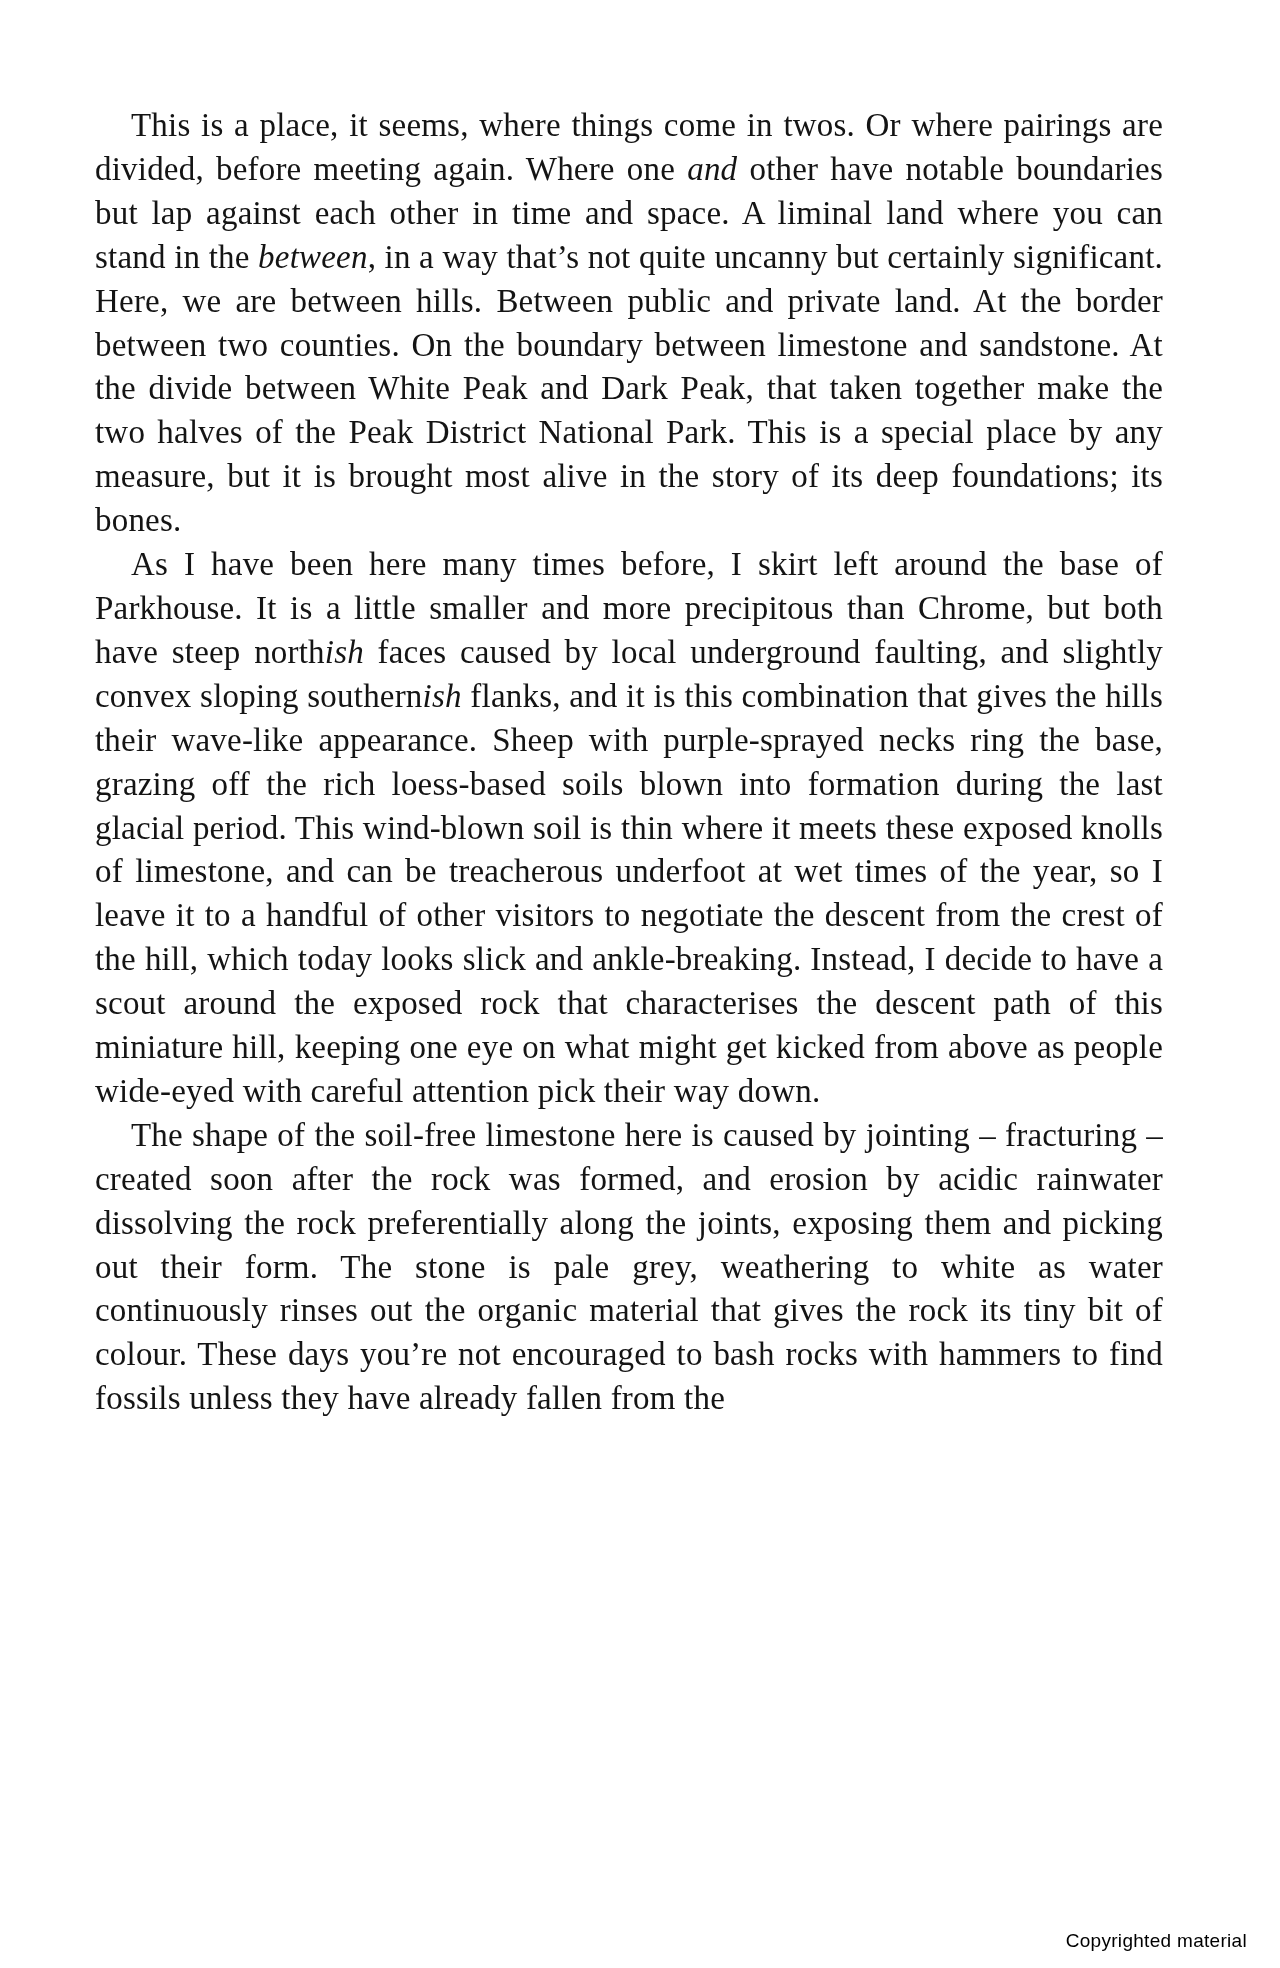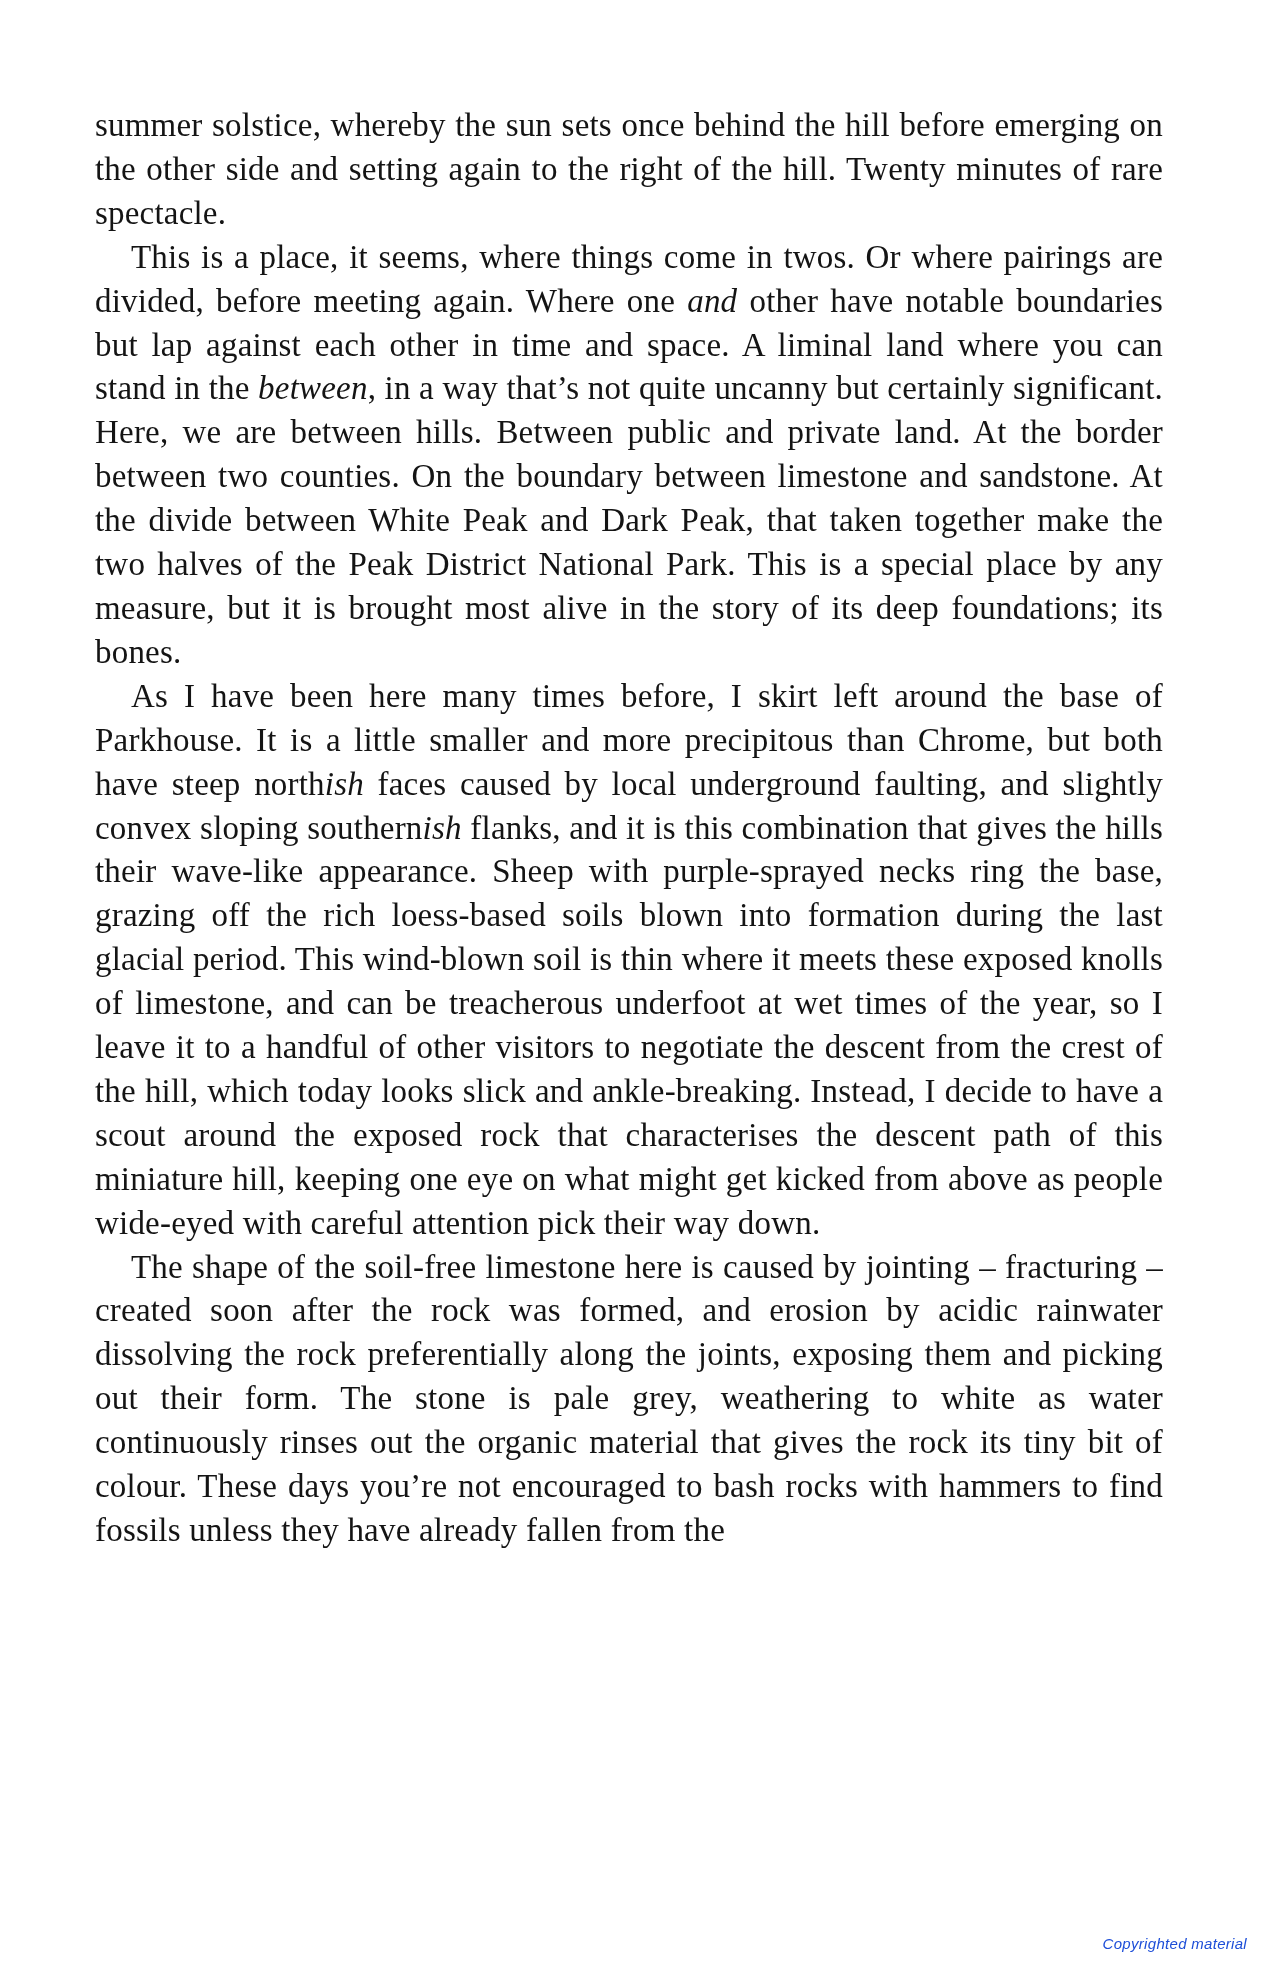--- a/index.html
+++ b/index.html
@@ -35,30 +35,28 @@
   }
   .text-block i {
     font-style: italic;
     margin-top: 48px;
   }
   .watermark {
     position: absolute;
     right: 33px;
     bottom: 16px;
     font-family: "Liberation Sans", sans-serif;
-    font-size: 15px;
-    color: #1d4ed8;
+    font-size: 19px;
+    color: #000000;
     letter-spacing: 0.3px;
-    font-style: italic;
   }
 </style>
 </head>
 <body>
 
 <div class="page">
   <div class="text-block">
-      <p><span>summer solstice, whereby the sun sets once behind the hill before emerging on the other side and setting again to the right of the hill. Twenty minutes of rare spectacle.</span></p>
       <p class="indent"><span>This is a place, it seems, where things come in twos. Or where pairings are divided, before meeting again. Where one </span><i>and</i><span> other have notable boundaries but lap against each other in time and space. A liminal land where you can stand in the </span><i>between</i><span>, in a way that’s not quite uncanny but certainly significant. Here, we are between hills. Between public and private land. At the border between two counties. On the boundary between limestone and sandstone. At the divide between White Peak and Dark Peak, that taken together make the two halves of the Peak District National Park. This is a special place by any measure, but it is brought most alive in the story of its deep foundations; its bones.</span></p>
       <p class="indent"><span>As I have been here many times before, I skirt left around the base of Parkhouse. It is a little smaller and more precipitous than Chrome, but both have steep north</span><i>ish</i><span> faces caused by local underground faulting, and slightly convex sloping southern</span><i>ish</i><span> flanks, and it is this combination that gives the hills their wave-like appearance. Sheep with purple-sprayed necks ring the base, grazing off the rich loess-based soils blown into formation during the last glacial period. This wind-blown soil is thin where it meets these exposed knolls of limestone, and can be treacherous underfoot at wet times of the year, so I leave it to a handful of other visitors to negotiate the descent from the crest of the hill, which today looks slick and ankle-breaking. Instead, I decide to have a scout around the exposed rock that characterises the descent path of this miniature hill, keeping one eye on what might get kicked from above as people wide-eyed with careful attention pick their way down.</span></p>
       <p class="indent"><span>The shape of the soil-free limestone here is caused by jointing – fracturing – created soon after the rock was formed, and erosion by acidic rainwater dissolving the rock preferentially along the joints, exposing them and picking out their form. The stone is pale grey, weathering to white as water continuously rinses out the organic material that gives the rock its tiny bit of colour. These days you’re not encouraged to bash rocks with hammers to find fossils unless they have already fallen from the</span></p>
     </div>
   <div class="watermark">Copyrighted material</div>
 </div>
 
 </body></html>

